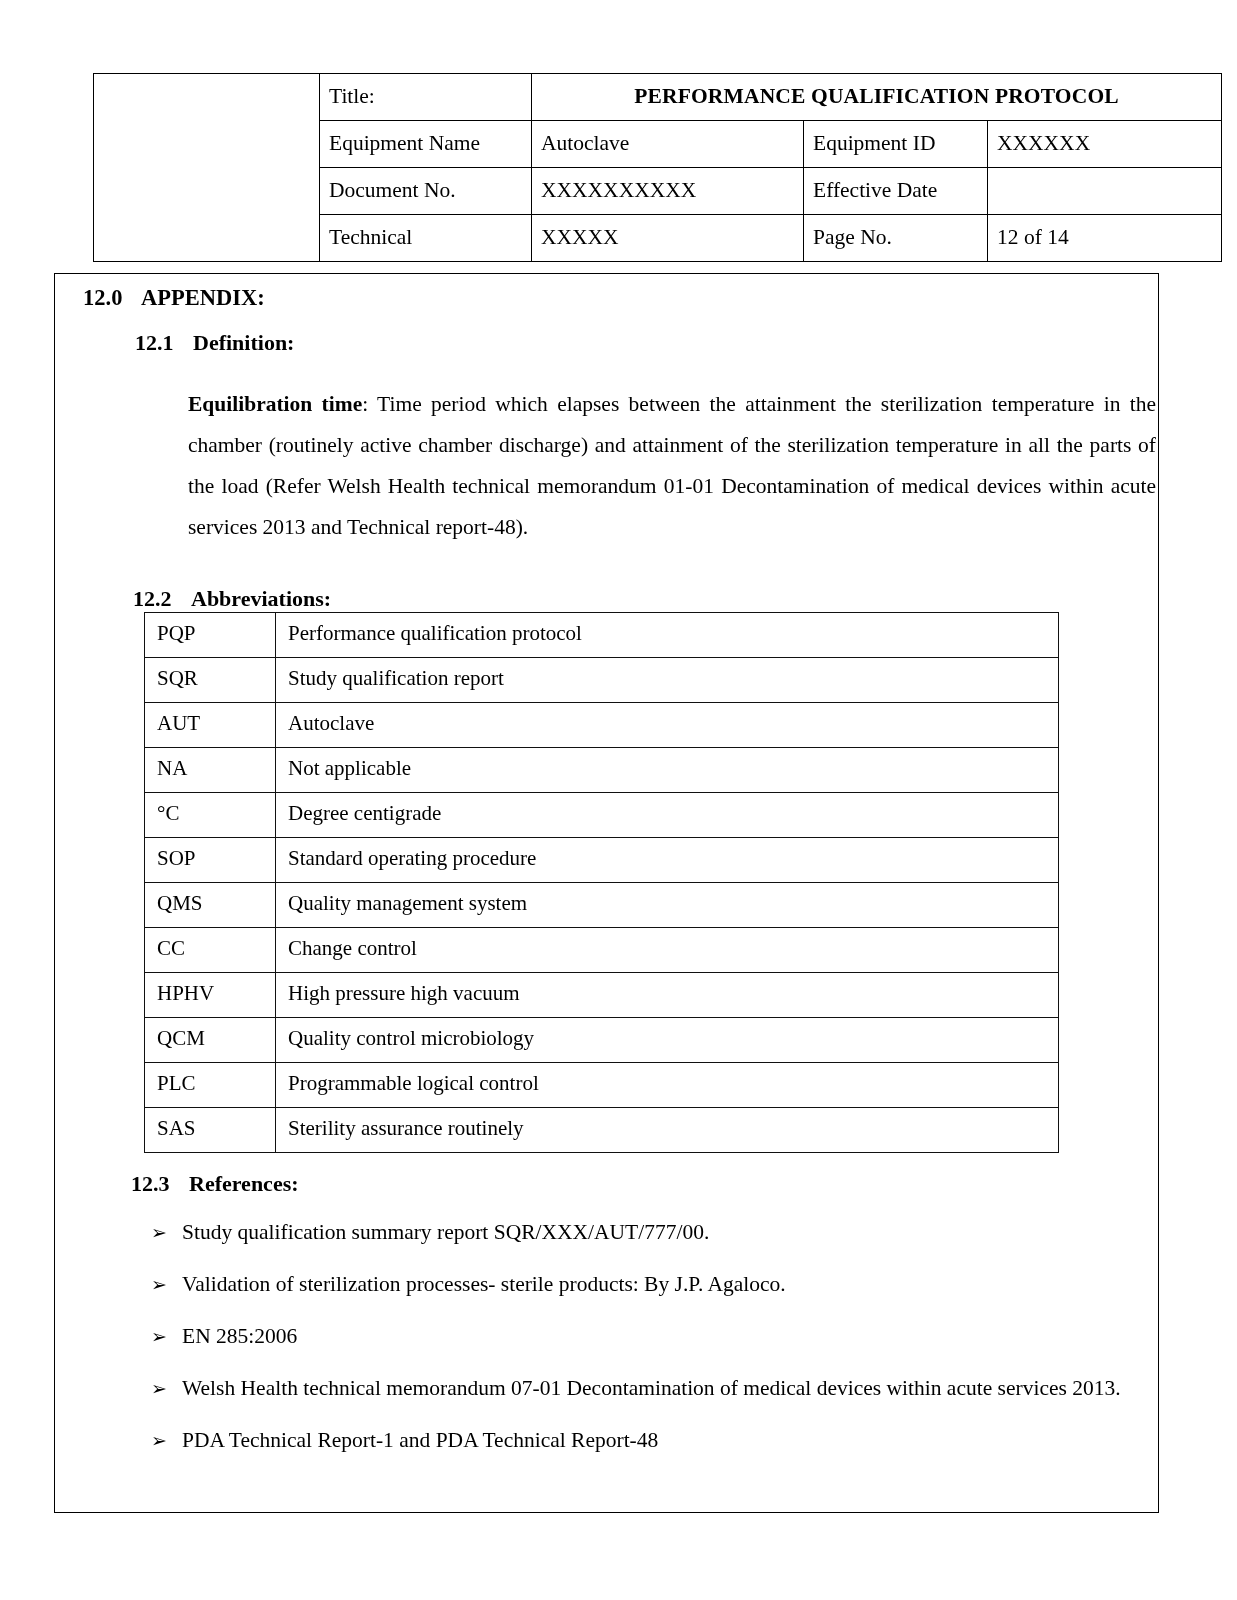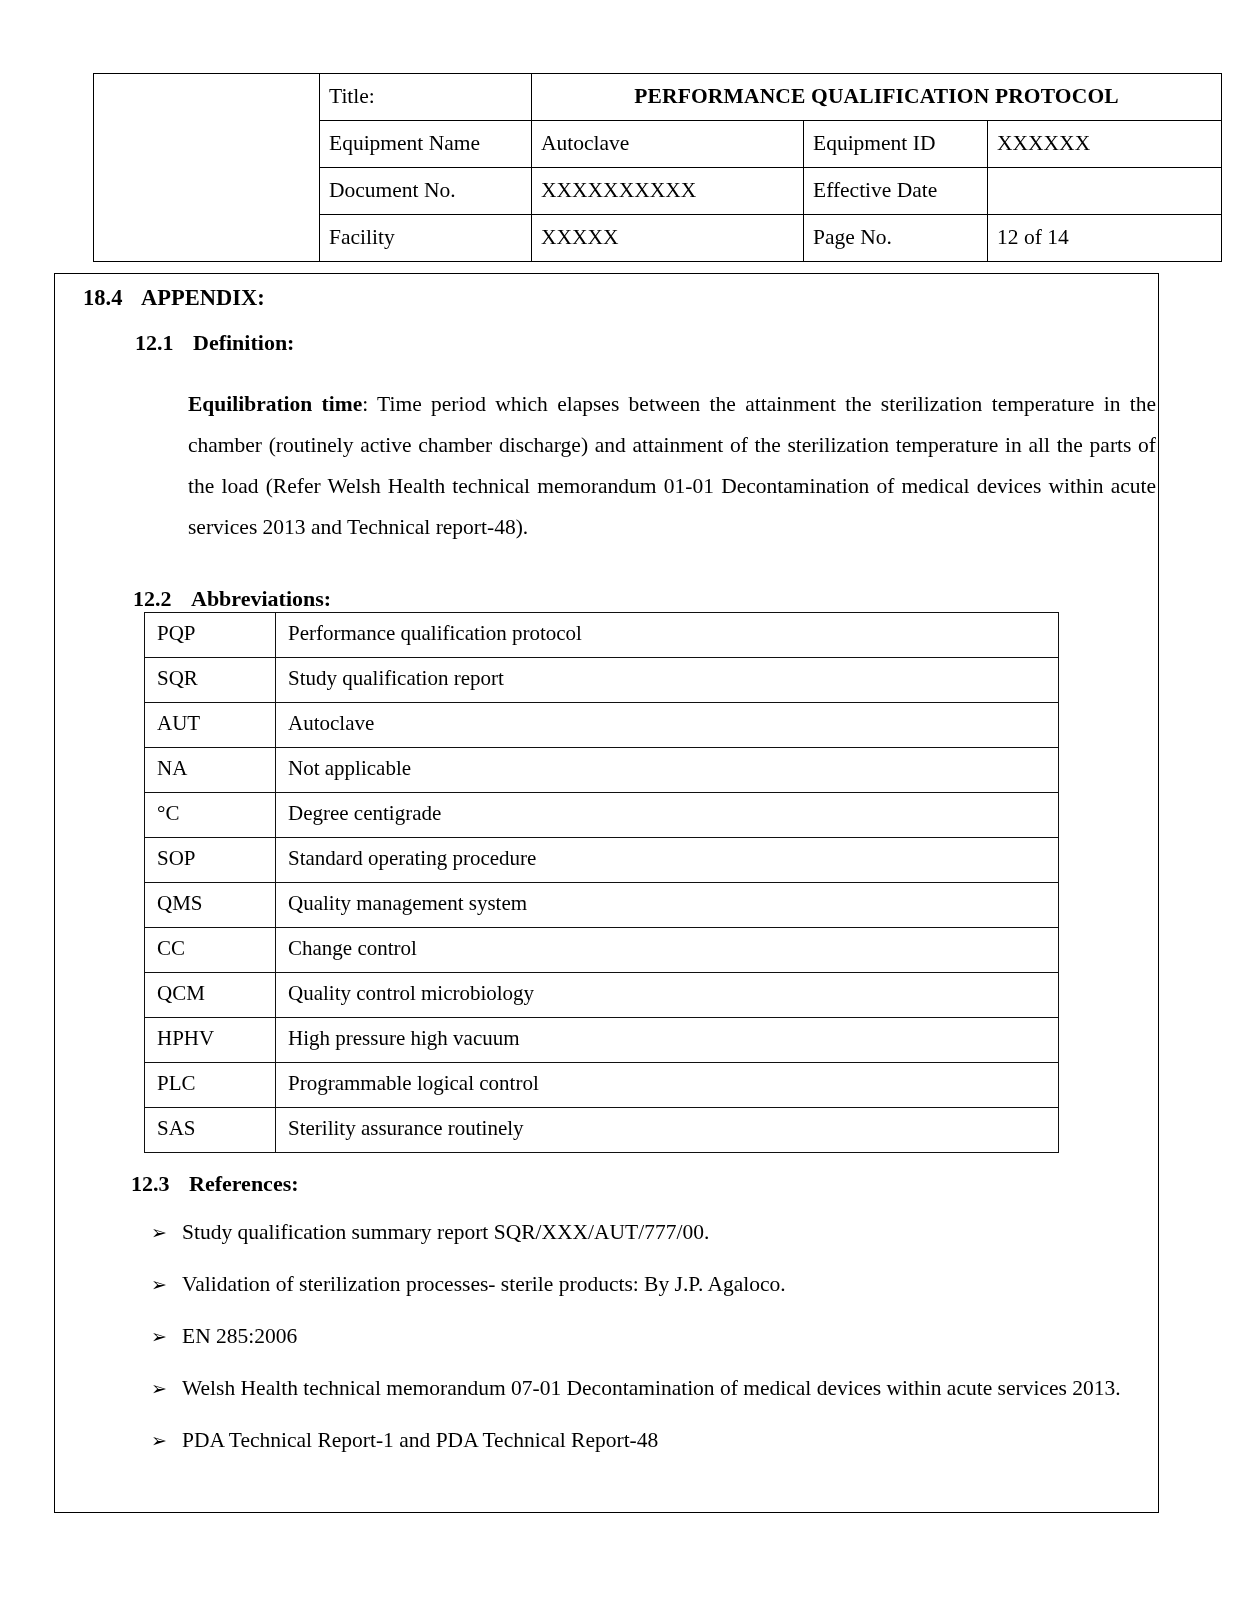--- a/index.html
+++ b/index.html
@@ -185,32 +185,32 @@
         <td>Equipment ID</td>
         <td>XXXXXX</td>
       </tr>
       <tr>
         <td>Document No.</td>
         <td>XXXXXXXXXX</td>
         <td>Effective Date</td>
         <td></td>
       </tr>
       <tr>
-        <td>Facility</td>
+        <td>Technical</td>
         <td>XXXXX</td>
         <td>Page No.</td>
         <td>12 of 14</td>
       </tr>
     </tbody>
   </table>
 
   <div class="body-frame">
 
     <div class="h1-line">
-      <span class="h1-num">18.4</span><span>APPENDIX:</span>
+      <span class="h1-num">12.0</span><span>APPENDIX:</span>
     </div>
 
     <div class="h2-line sec-12-1">
       <span class="h2-num">12.1</span><span>Definition:</span>
     </div>
 
     <div class="definition-block">
       <b>Equilibration time</b><span>: Time period which elapses between the attainment the sterilization temperature in the chamber (routinely active chamber discharge) and attainment of the sterilization temperature in all the parts of the load (Refer Welsh Health technical memorandum 01-01 Decontamination of medical devices within acute services 2013 and Technical report-48).</span>
     </div>
 
@@ -250,28 +250,28 @@
           </tr>
           <tr>
             <td>QMS</td>
             <td>Quality management system</td>
           </tr>
           <tr>
             <td>CC</td>
             <td>Change control</td>
           </tr>
           <tr>
+            <td>HPHV</td>
+            <td>High pressure high vacuum</td>
+          </tr>
+          <tr>
             <td>QCM</td>
             <td>Quality control microbiology</td>
           </tr>
           <tr>
-            <td>HPHV</td>
-            <td>High pressure high vacuum</td>
-          </tr>
-          <tr>
             <td>PLC</td>
             <td>Programmable logical control</td>
           </tr>
           <tr>
             <td>SAS</td>
             <td>Sterility assurance routinely</td>
           </tr>
         </tbody>
     </table>
 

